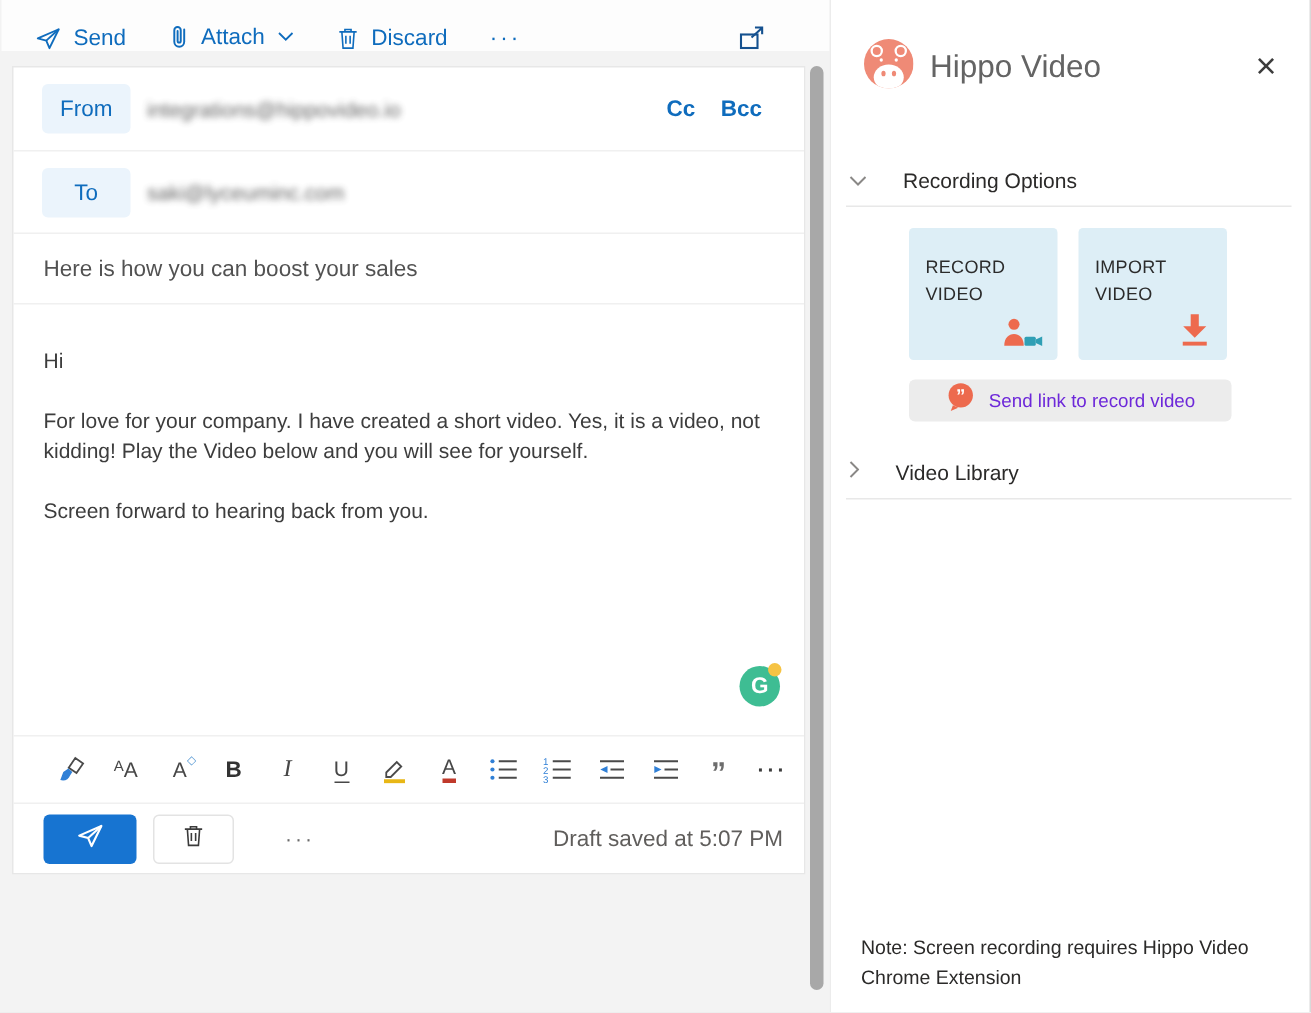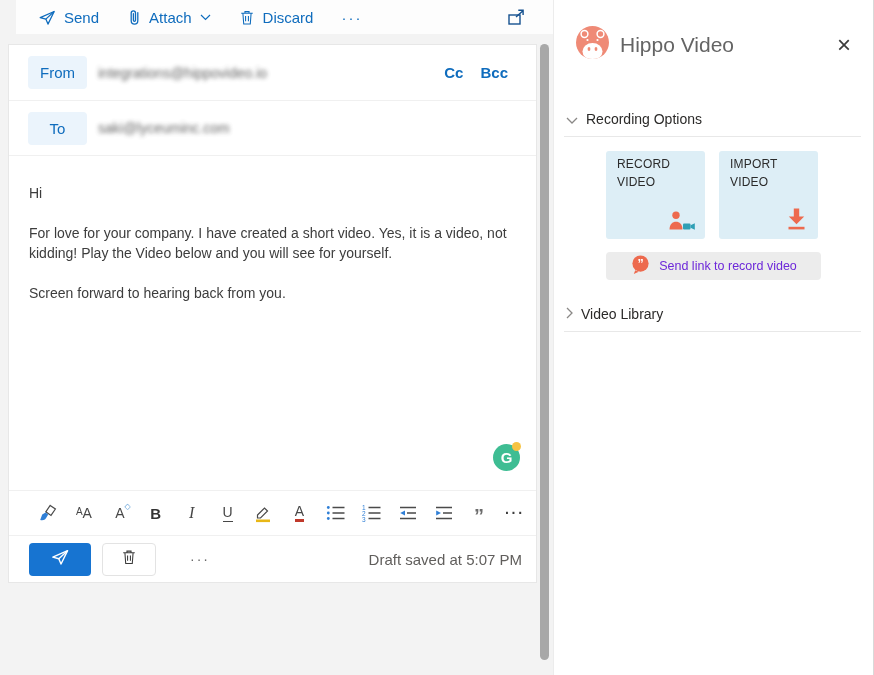--- a/index.html
+++ b/index.html
@@ -5,22 +5,22 @@
   * { margin:0; padding:0; box-sizing:border-box; }
   html,body { background:#e9e9e9; }
   body { font-family:"Liberation Sans", sans-serif; }
   .app { position:relative; width:874px; height:675px; background:#f3f3f3; overflow:hidden; }
 
   button { background:none; border:none; font:inherit; cursor:pointer; padding:0; }
 
   
   .compose-pane { position:absolute; left:0; top:0; width:553px; height:675px; }
 
-  .compose-toolbar { position:absolute; left:16px; top:0; width:553px; height:34px;
-    background:#fdfdfd; display:flex; align-items:center; padding:0 16px 0 22px; }
+  .compose-toolbar { position:absolute; left:1px; top:0; width:553px; height:34px;
+    background:#fdfdfd; display:flex; align-items:flex-end; padding:0 16px 0 22px; }
   .tb-btn { display:flex; align-items:center; gap:8px; color:#0f6cbd; font-size:15px; margin-right:28px; }
   .tb-btn svg { display:block; }
   .tb-more { color:#0f6cbd; font-size:15px; letter-spacing:2px; margin-right:0; }
   .tb-popout { margin-left:auto; }
 
   .compose-card { position:absolute; left:8px; top:44px; width:529px; height:539px;
     background:#fff; border:1px solid #e7e7e7; display:flex; flex-direction:column; }
 
   .addr-row { display:flex; align-items:center; padding:0 28px 0 19px; border-bottom:1px solid #f0f0f0; }
   .row-from { height:56px; } .row-to { height:55px; }
@@ -72,28 +72,28 @@
     background:#a8a8a8; border-radius:5px; }
 
   
   .side-panel { position:absolute; left:553px; top:0; width:321px; height:675px;
     background:#fff; border-left:1px solid #ececec; border-right:1px solid #d9d9d9; }
 
   .panel-header { display:flex; align-items:center; padding:26px 20px 0 22px; }
   .panel-title { margin-left:11px; font-size:21px; color:#646464; flex:1; }
   .close-btn { font-size:24px; font-weight:300; color:#3c3c3c; line-height:20px; padding:0 2px; }
 
-  .section-header { display:flex; align-items:center; gap:8px; padding:0 12px; height:18px; }
+  .section-header { display:flex; align-items:center; gap:24px; padding:0 12px; height:18px; }
   .section-header .lbl { font-size:14px; color:#2b2a29; }
   .sh-recording { margin-top:47px; }
   .sh-library { margin-top:25px; }
   .hr { height:1px; background:#e8e8e8; margin:8px 12px 0 10px; }
 
   .cards { display:flex; gap:14px; margin:14px 0 0 52px; }
-  .card { width:99px; height:88px; background:#ddeef6; border-radius:3px; padding:4px 8px 9px 11px;
+  .card { width:99px; height:88px; background:#ddeef6; border-radius:3px; padding:17px 8px 9px 11px;
     position:relative; cursor:pointer; }
   .card .lbl { font-size:12px; line-height:1.5; color:#2b2b2b; letter-spacing:.2px; }
   .card svg { position:absolute; right:9px; bottom:8px; }
 
   .send-link { margin:13px 0 0 52px; width:215px; height:28px; background:#ececec; border-radius:4px;
     display:flex; align-items:center; justify-content:center; gap:8px; }
   .send-link .lbl { font-size:12.5px; color:#6d28d9; }
 
   .note { position:absolute; left:20px; bottom:13px; width:266px; font-size:13px;
     line-height:1.55; color:#2b2a29; }
@@ -156,20 +156,21 @@
           <a>Cc</a>
           <a>Bcc</a>
         </span>
       </div>
 
       <div class="addr-row row-to">
         <button class="pill">To</button>
         <span class="addr">saki@lyceuminc.com</span>
       </div>
 
+      <div class="subject-row">Here is how you can boost your sales</div>
 
       <div class="body-area">
         <p>Hi</p>
         <p>For love for your company. I have created a short video. Yes, it is a video, not kidding! Play the Video below and you will see for yourself.</p>
         <p>Screen forward to hearing back from you.</p>
         <div class="grammarly">
           <div class="gc">G</div>
           <div class="gd"></div>
         </div>
       </div>
@@ -345,15 +346,16 @@
     <div class="section-header sh-library">
       <span>
         <svg width="7" height="12" viewBox="0 0 7 12">
             <path d="M1 1l5 5-5 5" fill="none" stroke="#8a8886" stroke-width="1.3"></path>
           </svg>
       </span>
       <span class="lbl">Video Library</span>
     </div>
     <div class="hr"></div>
 
+    <div class="note">Note: Screen recording requires Hippo Video Chrome Extension</div>
   </div>
 
 </div>
 
 </body></html>

